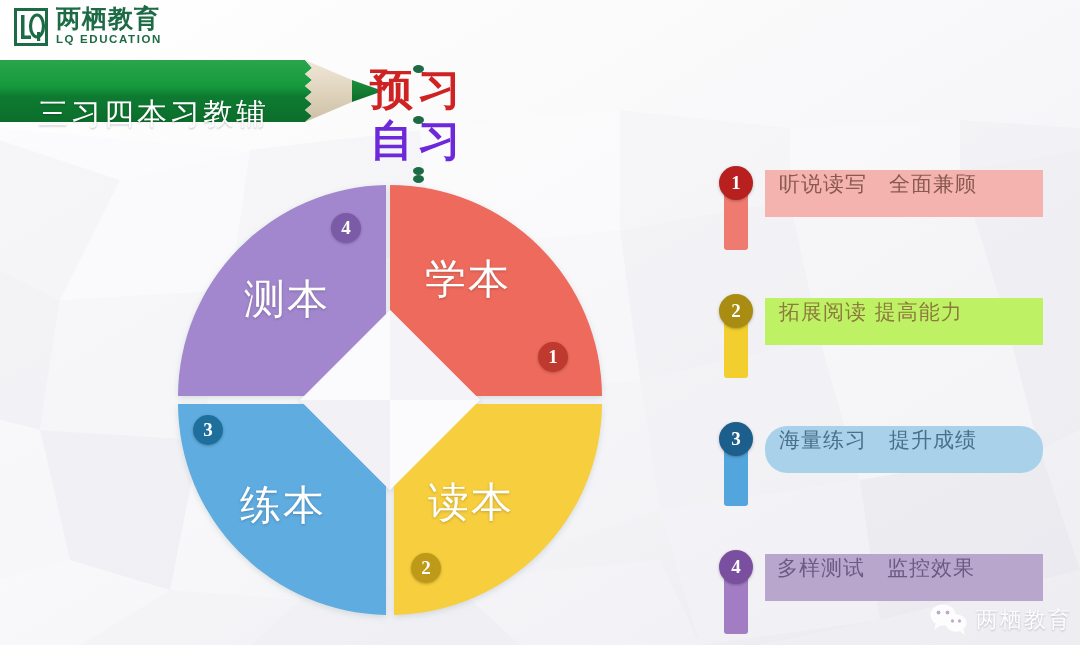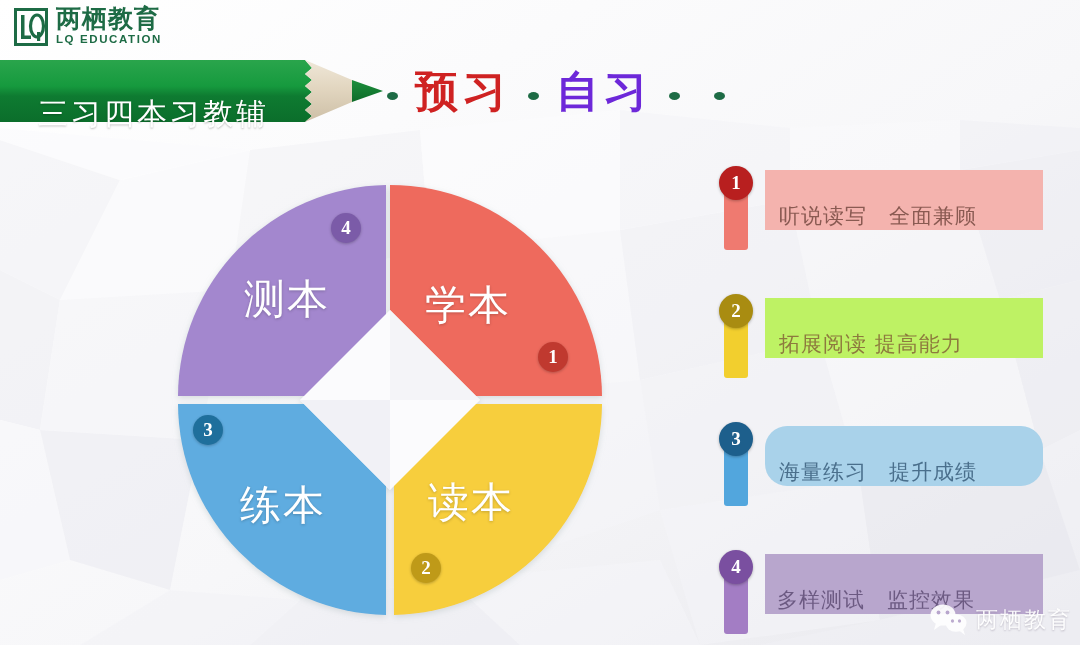--- a/index.html
+++ b/index.html
@@ -41,21 +41,21 @@
     position:absolute;left:38px;top:74px;
     font-size:30px;color:#ffffff;letter-spacing:3px;
     font-family:"DejaVu Sans","Liberation Sans",sans-serif;
     text-shadow:0 1px 2px rgba(0,0,0,.25);
     white-space:nowrap;
     margin-top:20px;
   }
   
   .hdr-words{
     position:absolute;left:370px;top:62px;height:62px;
-    display:flex;align-items:center;gap:0px;
+    display:flex;align-items:center;gap:0px;flex-direction:column;
   }
   .hdr-dot{
     width:11px;height:8px;border-radius:50%;
     background:#1d6b45;margin:0 17px;flex:0 0 auto;
     transform:translateY(3px);
   }
   .hdr-word{
     font-size:43px;font-weight:bold;letter-spacing:5px;
     font-family:"DejaVu Sans","Liberation Sans",sans-serif;
     white-space:nowrap;line-height:1;
@@ -86,22 +86,22 @@
     border-radius:0 0 3px 3px;
   }
   .row .num{
     position:absolute;left:7px;top:-4px;width:34px;height:34px;
     border-radius:50%;display:flex;align-items:center;justify-content:center;
     color:#fff;font-size:19px;font-weight:bold;
     font-family:"Liberation Serif","DejaVu Serif",serif;
     box-shadow:0 1px 3px rgba(0,0,0,.28);
   }
   .row .bar{
-    position:absolute;left:53px;top:0px;width:278px;height:60px;
-    display:flex;align-items:flex-end;
+    position:absolute;left:53px;top:0px;width:278px;height:47px;
+    display:flex;align-items:flex-start;
   }
   .row .bar span{
     font-size:21px;letter-spacing:1px;padding-left:14px;
     font-family:"DejaVu Sans","Liberation Sans",sans-serif;
     white-space:nowrap;
   }
   
   .wechat{
     position:absolute;right:8px;bottom:8px;
     display:flex;align-items:center;gap:7px;opacity:.92;
@@ -226,21 +226,21 @@
 
         <path d="M 28,236 L 236,236 L 236,25 A 212,212 0 0 0 28,236 Z" fill="#a387ce"></path>
 
         <polygon points="240,150 330,240 240,330 150,240" fill="#fbfbfd"></polygon>
         <polygon points="240,150 330,240 240,240" fill="#f4f4f8"></polygon>
         <polygon points="150,240 240,330 240,240" fill="#f1f1f6"></polygon>
       </g>
     </svg>
 
     
-    <div class="seg-label" style="left:275px;top:118px;">学本</div>
+    <div class="seg-label" style="left:275px;top:92px;">学本</div>
     <div class="seg-label" style="left:90px;top:318px;">练本</div>
     <div class="seg-label" style="left:278px;top:315px;">读本</div>
     <div class="seg-label" style="left:94px;top:112px;">测本</div>
 
     
     <div class="badge" style="left:388px;top:182px;background:#c0392f;">1</div>
     <div class="badge" style="left:261px;top:393px;background:#bf9a18;">2</div>
     <div class="badge" style="left:43px;top:255px;background:#1f6f9c;">3</div>
     <div class="badge" style="left:181px;top:53px;background:#7b5ba8;">4</div>
   </div>

